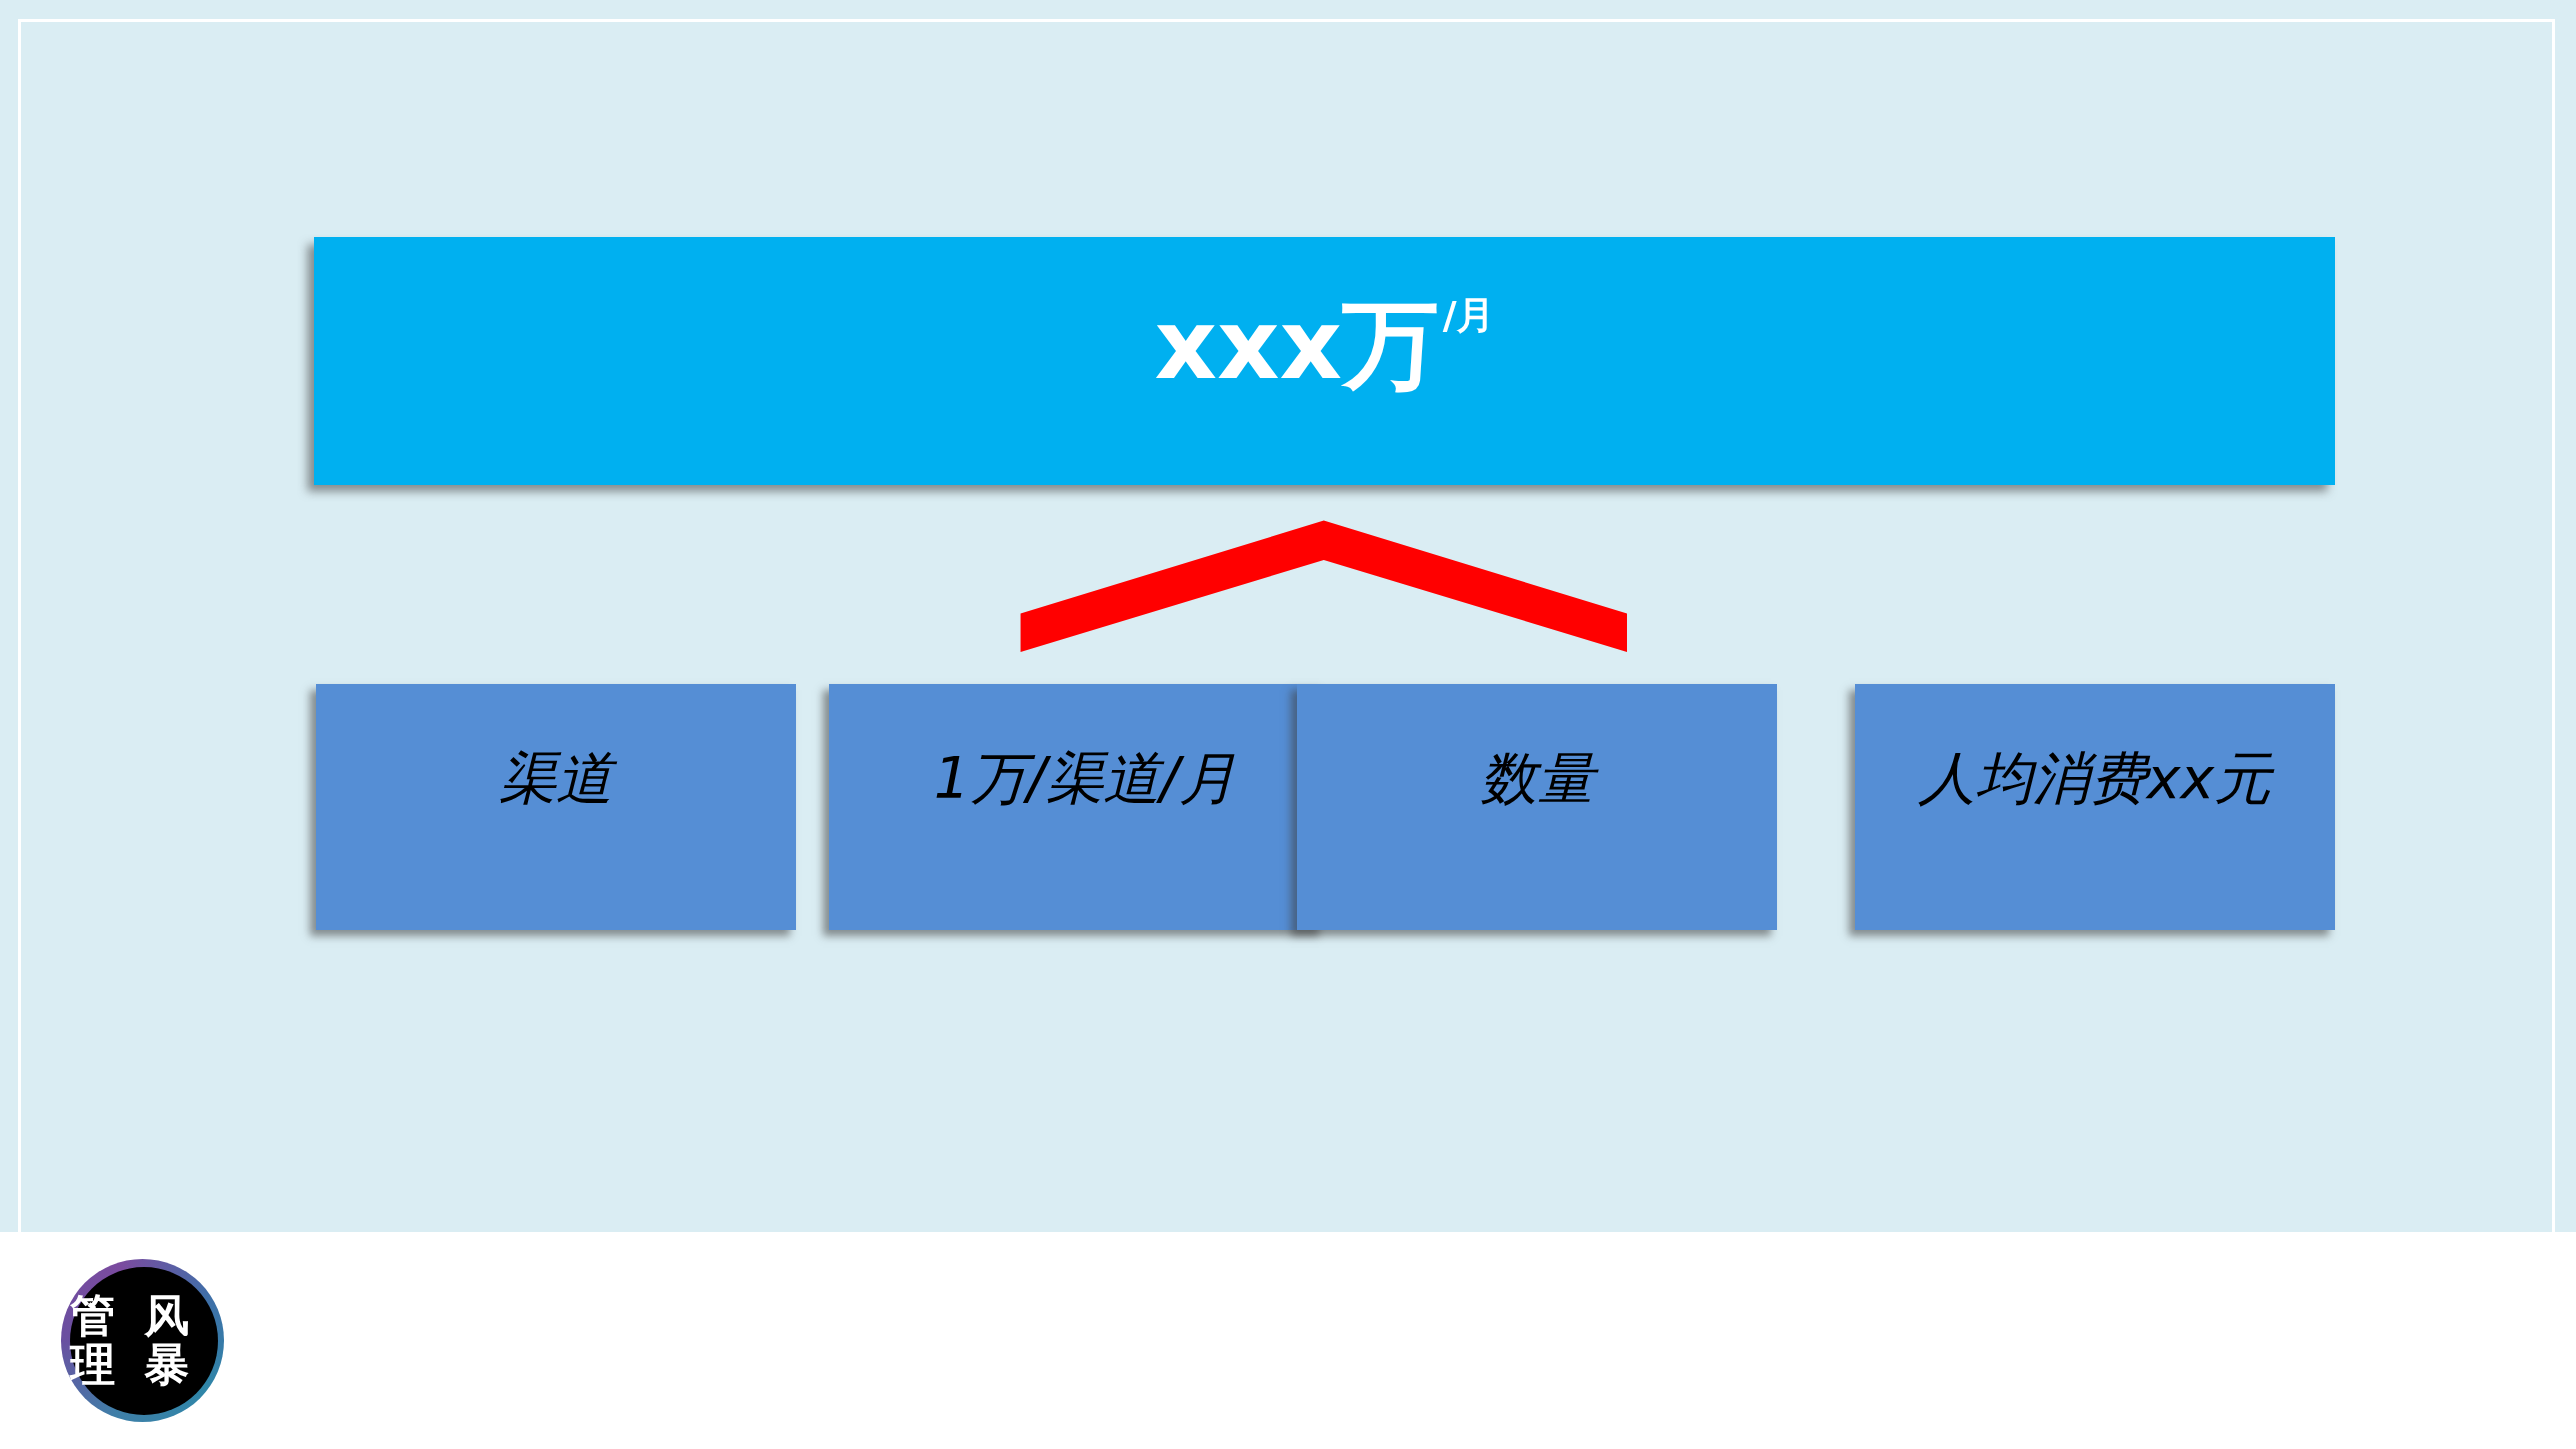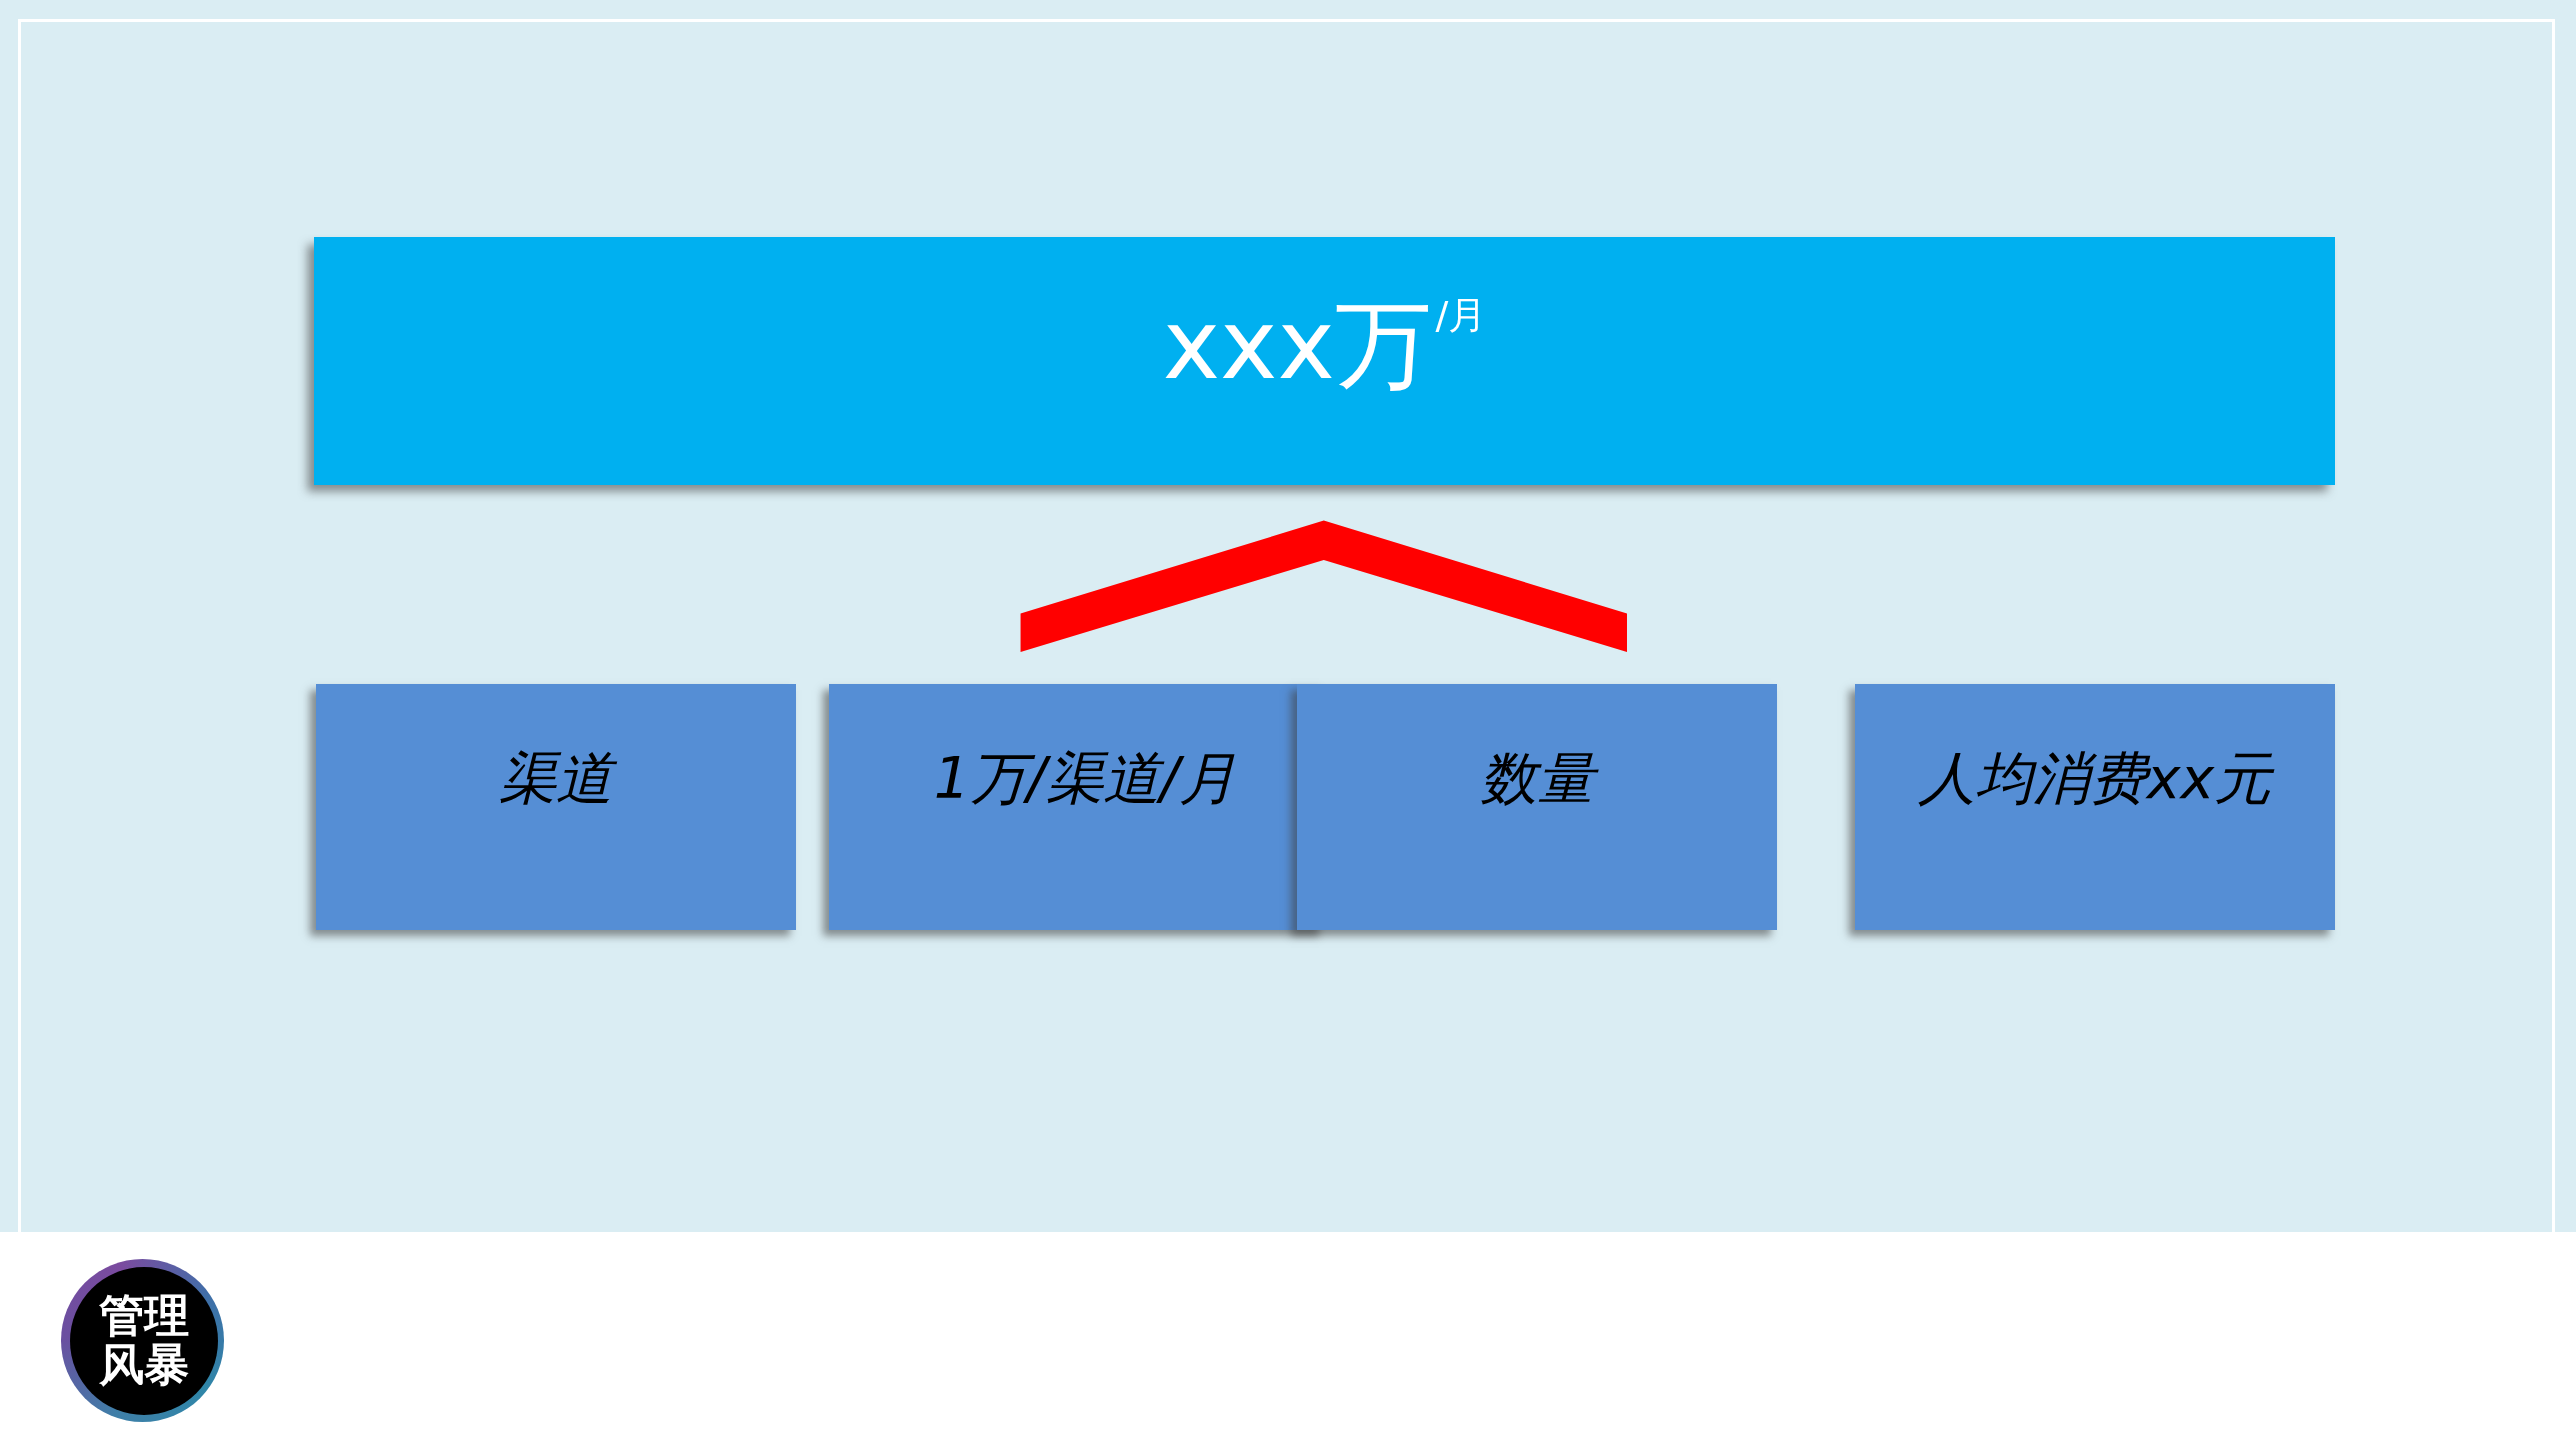--- a/index.html
+++ b/index.html
@@ -37,20 +37,21 @@
       left: 314px;
       top: 237px;
       width: 2021px;
       height: 248px;
       background: #00b0f0;
       box-shadow: -7.2px 7.2px 9px rgba(60,60,60,0.55);
       display: flex;
       align-items: center;
       justify-content: center;
       color: #ffffff;
+      font-weight: bold;
     }
     .top-box .title-main {
       font-size: 97px;
       line-height: 1;
       letter-spacing: 0px;
     }
     .top-box .title-unit {
       font-size: 38px;
       line-height: 1;
       align-self: flex-end;
@@ -105,21 +106,21 @@
       display: flex;
       align-items: center;
       justify-content: center;
     }
     .logo-inner {
       width: 148px;
       height: 148px;
       border-radius: 50%;
       background: #000000;
       display: flex;
-      flex-direction: column;
+      flex-direction: row;
       align-items: center;
       justify-content: center;
       color: #ffffff;
       font-weight: bold;
       font-size: 45px;
       line-height: 1.08;
       margin-left: 3.6px;
     }
     .logo-line {
       letter-spacing: 0px;

